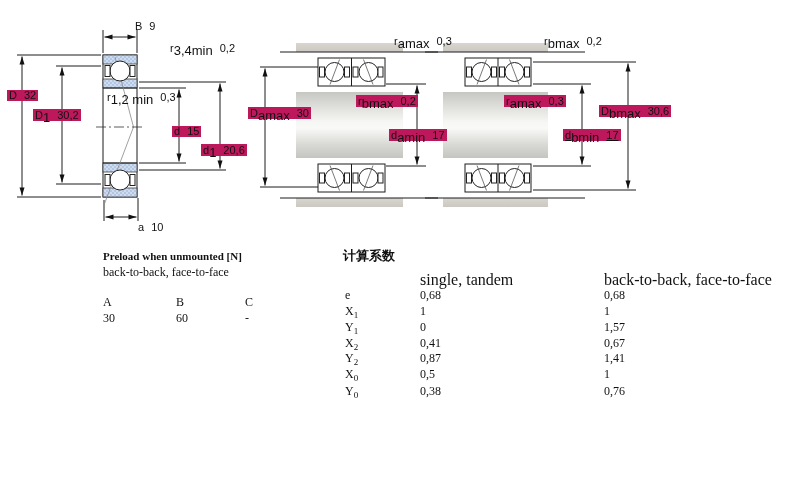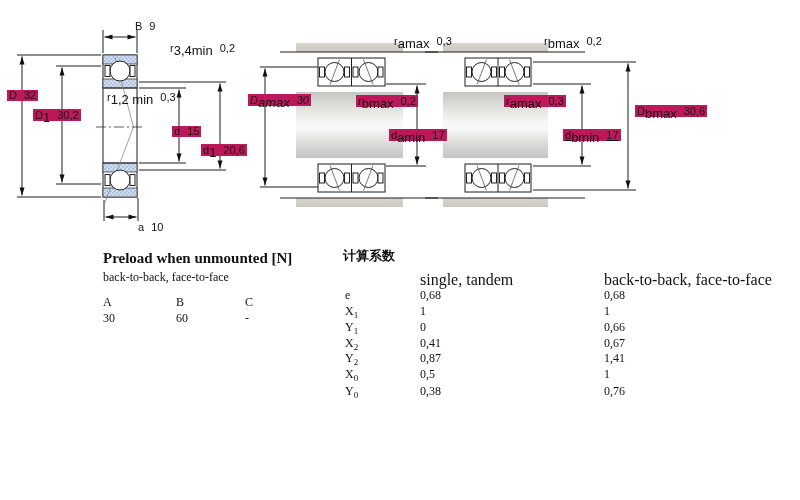--- a/index.html
+++ b/index.html
@@ -10,21 +10,21 @@
   
   .dim { position:absolute; font:11px "Liberation Sans",sans-serif; color:#111;
          white-space:nowrap; line-height:11px;padding-left:28px; }
   .dim .sb { font-size:13px; position:relative; top:3px; }
   .dim .vl { margin-left:7px; }
   .wbg { background:#be185d; padding:0 2px; }
 
   
   .preload { position:absolute; left:103px; top:250px; width:300px; color:#111;
              font-family:"Liberation Serif",serif; }
-  .ptitle { font-size:15px; font-weight:bold; }
+  .ptitle { font-size:11px; font-weight:bold; }
   .psub   { font-size:12px; margin-top:3px; }
   .prow   { position:absolute; left:0; height:14px; }
   .pcol   { position:absolute; top:0; font-size:12px; }
   .pc0 { left:0; } .pc1 { left:73px; } .pc2 { left:142px; }
 
   
   .factors { position:absolute; left:343px; top:247px; width:440px; color:#111;
              font-family:"Liberation Serif",serif; }
   .ftitle { font-size:13px; font-weight:bold; font-family:"Liberation Sans","Liberation Serif",sans-serif; }
   .fhead  { position:absolute; top:24px; font-size:16px; white-space:nowrap; }
@@ -178,29 +178,29 @@
 <span class="dim wbg" style="left:172px; top:126px;"><span>d</span><span class="vl">15</span></span>
 
 <span class="dim wbg" style="left:201px; top:144px;"><span>d</span><span class="sb">1</span><span class="vl">20,6</span></span>
 
 <span class="dim" style="left:110px; top:222px;"><span>a</span><span class="vl">10</span></span>
 
 <span class="dim" style="left:366px; top:35px;"><span>r</span><span class="sb">amax</span><span class="vl">0,3</span></span>
 
 <span class="dim wbg" style="left:356px; top:95px;"><span>r</span><span class="sb">bmax</span><span class="vl">0,2</span></span>
 
-<span class="dim wbg" style="left:248px; top:94px;font-style:italic;"><span>D</span><span class="sb">amax</span><span class="vl">30</span></span>
+<span class="dim wbg" style="left:248px; top:107px;"><span>D</span><span class="sb">amax</span><span class="vl">30</span></span>
 
 <span class="dim wbg" style="left:389px; top:129px;"><span>d</span><span class="sb">amin</span><span class="vl">17</span></span>
 
 <span class="dim" style="left:516px; top:35px;"><span>r</span><span class="sb">bmax</span><span class="vl">0,2</span></span>
 
 <span class="dim wbg" style="left:504px; top:95px;"><span>r</span><span class="sb">amax</span><span class="vl">0,3</span></span>
 
-<span class="dim wbg" style="left:599px; top:105px;margin-left:36px;"><span>D</span><span class="sb">bmax</span><span class="vl">30,6</span></span>
+<span class="dim wbg" style="left:599px; top:105px;"><span>D</span><span class="sb">bmax</span><span class="vl">30,6</span></span>
 
 <span class="dim wbg" style="left:563px; top:129px;text-decoration:underline;"><span>d</span><span class="sb">bmin</span><span class="vl">17</span></span>
 
 <div class="preload">
   <div class="ptitle">Preload when unmounted [N]</div>
   <div class="psub">back-to-back, face-to-face</div>
   <div class="prow" style="top:45px;">
     <span class="pcol pc0">A</span>
     <span class="pcol pc1">B</span>
     <span class="pcol pc2">C</span>
@@ -223,21 +223,21 @@
     <span class="fv2">0,68</span>
   </div>
   <div class="frow" style="top:57px;">
     <span class="flabel"><span>X</span><span class="fsub">1</span></span>
     <span class="fv1">1</span>
     <span class="fv2">1</span>
   </div>
   <div class="frow" style="top:73px;">
     <span class="flabel"><span>Y</span><span class="fsub">1</span></span>
     <span class="fv1">0</span>
-    <span class="fv2">0,66</span>
+    <span class="fv2">1,57</span>
   </div>
   <div class="frow" style="top:89px;">
     <span class="flabel"><span>X</span><span class="fsub">2</span></span>
     <span class="fv1">0,41</span>
     <span class="fv2">0,67</span>
   </div>
   <div class="frow" style="top:104px;">
     <span class="flabel"><span>Y</span><span class="fsub">2</span></span>
     <span class="fv1">0,87</span>
     <span class="fv2">1,41</span>

